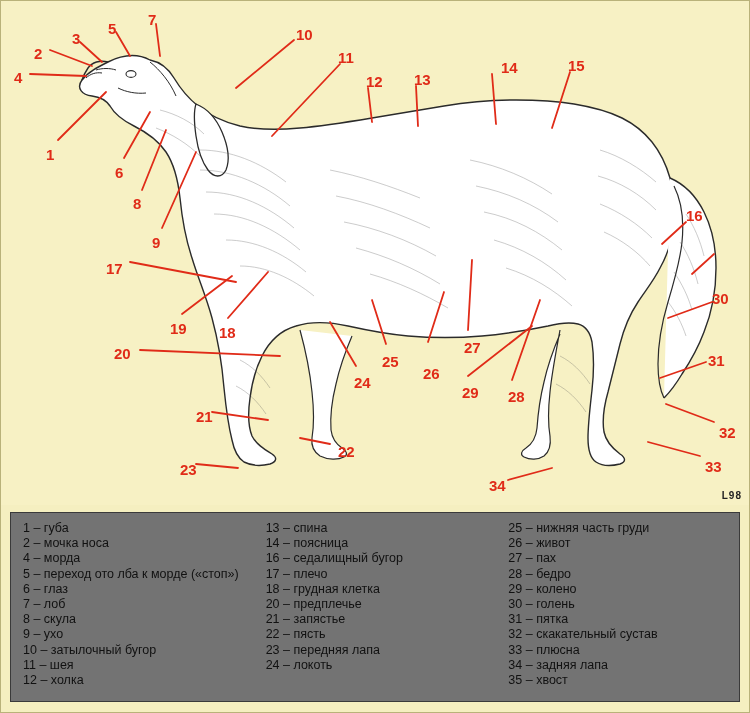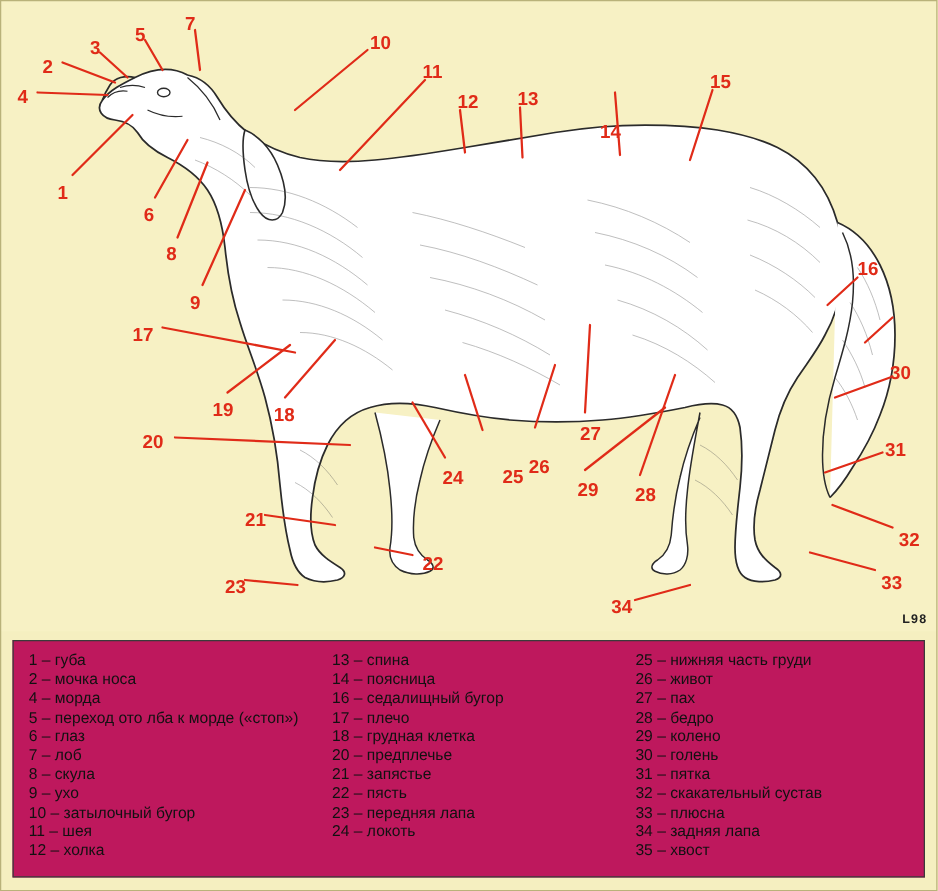--- a/index.html
+++ b/index.html
@@ -28,21 +28,21 @@
   }
   .sig{
     position:absolute;
     right:8px;bottom:4px;
     font-size:10px;font-weight:bold;color:#222;
     letter-spacing:1px;
   }
   #legend{
     position:absolute;left:10px;top:512px;
     width:730px;height:190px;
-    background:#be185d;
+    background:#737373;
     border:1px solid #3a3a3a;
     box-sizing:border-box;
     padding:8px 0 0 0;
   }
   .legend-cols{
     display:flex;
     width:100%;
     height:100%;
     box-sizing:border-box;
   }
@@ -219,32 +219,32 @@
       <div class="num" style="left: 14px; top: 70px;">4</div>
       <div class="num" style="left: 108px; top: 21px;">5</div>
       <div class="num" style="left: 115px; top: 165px;">6</div>
       <div class="num" style="left: 148px; top: 12px;">7</div>
       <div class="num" style="left: 133px; top: 196px;">8</div>
       <div class="num" style="left: 152px; top: 235px;">9</div>
       <div class="num" style="left: 296px; top: 27px;">10</div>
       <div class="num" style="left: 338px; top: 50px;">11</div>
       <div class="num" style="left: 366px; top: 74px;">12</div>
       <div class="num" style="left: 414px; top: 72px;">13</div>
-      <div class="num" style="left: 480px; top: 60px; margin-top: 38px;">14</div>
+      <div class="num" style="left: 501px; top: 60px;">14</div>
       <div class="num" style="left: 568px; top: 58px; text-align: center;">15</div>
       <div class="num" style="left: 686px; top: 208px;">16</div>
       <div class="num" style="left: 106px; top: 261px;">17</div>
       <div class="num" style="left: 219px; top: 325px;">18</div>
       <div class="num" style="left: 170px; top: 321px;">19</div>
       <div class="num" style="left: 114px; top: 346px;">20</div>
       <div class="num" style="left: 196px; top: 409px;">21</div>
       <div class="num" style="left: 338px; top: 444px;">22</div>
       <div class="num" style="left: 180px; top: 462px;">23</div>
       <div class="num" style="left: 354px; top: 375px;">24</div>
-      <div class="num" style="left: 382px; top: 374px; margin-left: 20px;">25</div>
+      <div class="num" style="left: 382px; top: 354px;">25</div>
       <div class="num" style="left: 423px; top: 351px; margin-top: 15px;">26</div>
       <div class="num" style="left: 464px; top: 340px;">27</div>
       <div class="num" style="left: 508px; top: 389px;">28</div>
       <div class="num" style="left: 462px; top: 385px; text-align: center;">29</div>
       <div class="num" style="left: 712px; top: 291px;">30</div>
       <div class="num" style="left: 708px; top: 353px;">31</div>
       <div class="num" style="left: 719px; top: 425px;">32</div>
       <div class="num" style="left: 705px; top: 459px;">33</div>
       <div class="num" style="left: 489px; top: 478px;">34</div>
       <div class="num" style="left: 717px; top: 226px; margin-left: 45px;">35</div>

